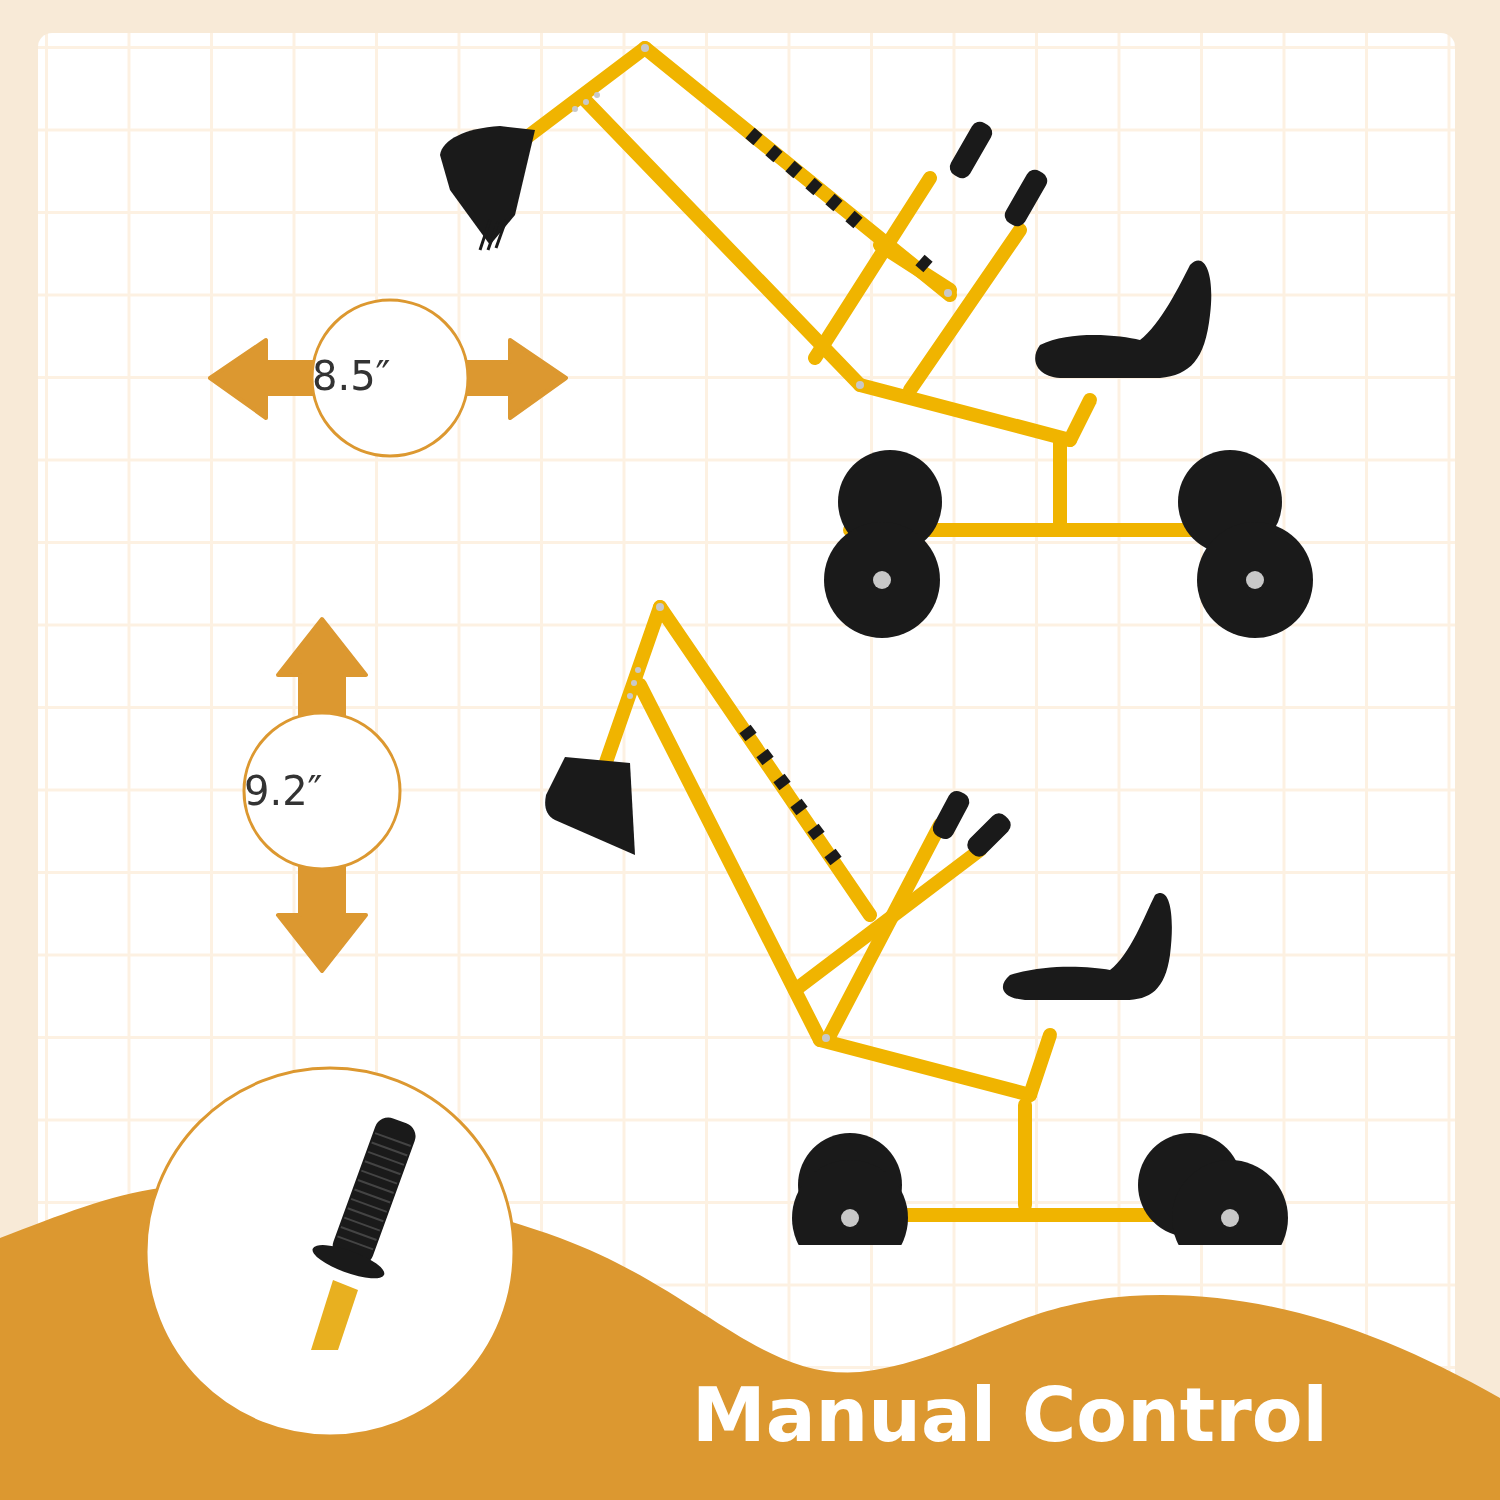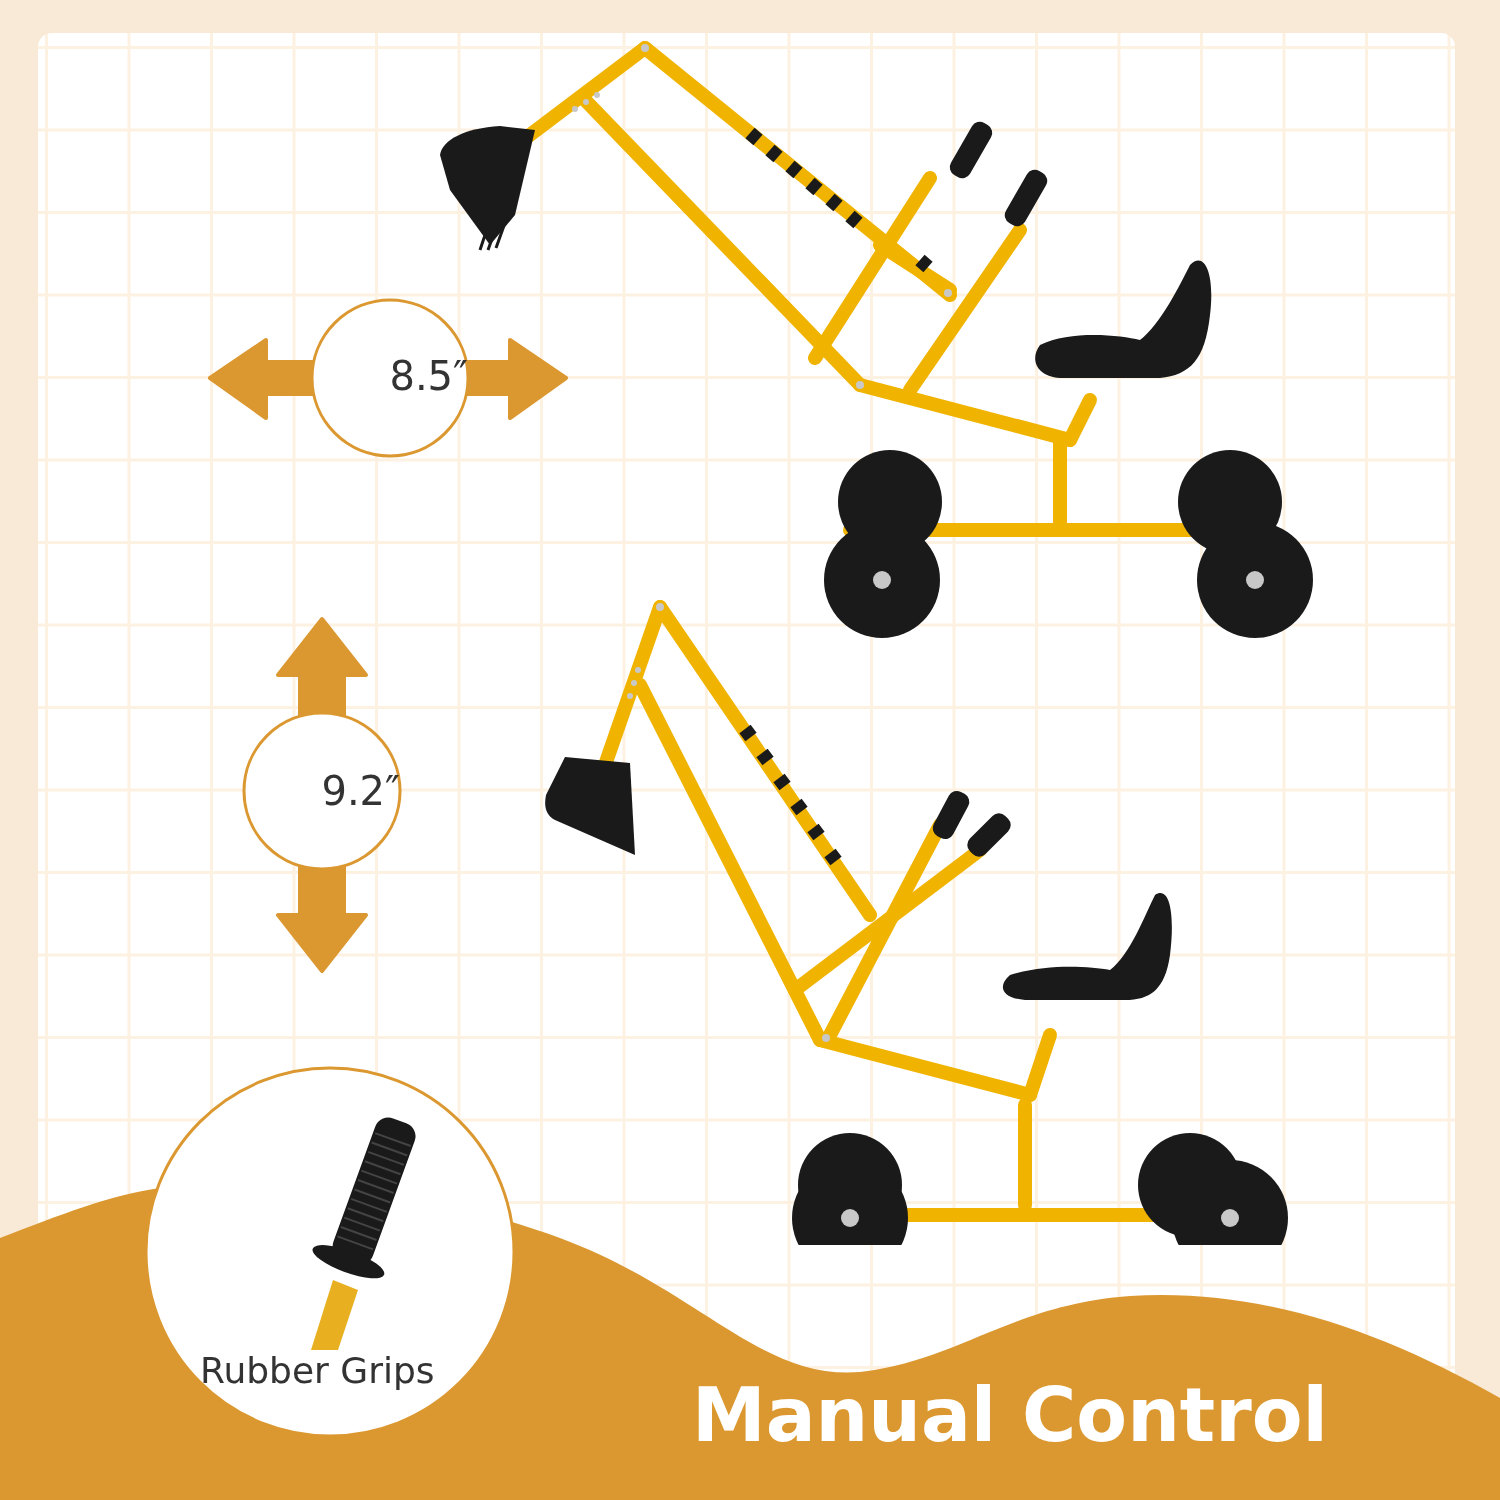--- a/index.html
+++ b/index.html
@@ -5,21 +5,21 @@
   html,body{margin:0;padding:0;}
   body{width:1500px;height:1500px;position:relative;overflow:hidden;background:#f8ead7;font-family:"DejaVu Sans","Liberation Sans",sans-serif;}
   .panel{position:absolute;left:38px;top:33px;width:1417px;height:1500px;background:#ffffff;border-radius:14px;overflow:hidden;
     background-image:
       linear-gradient(to right, #fdf1e2 3px, transparent 3px),
       linear-gradient(to bottom, #fdf1e2 3px, transparent 3px);
     background-size:82.5px 82.5px, 82.5px 82.5px;
     background-position:7px 0, 0 13px;}
   .abs{position:absolute;}
   svg{display:block;}
-  .dim-label{position:absolute;font-family:"DejaVu Sans","Liberation Sans",sans-serif;color:#333333;font-size:40px;text-align:right;line-height:1;}
+  .dim-label{position:absolute;font-family:"DejaVu Sans","Liberation Sans",sans-serif;color:#333333;font-size:40px;text-align:left;line-height:1;}
   .grip-label{position:absolute;font-family:"DejaVu Sans","Liberation Sans",sans-serif;color:#333333;font-size:36px;white-space:nowrap;}
   .headline{position:absolute;font-family:"DejaVu Sans","Liberation Sans",sans-serif;font-weight:bold;color:#ffffff;font-size:74px;white-space:nowrap;letter-spacing:0px;}
 </style>
 </head>
 <body>
 
 <div class="panel"></div>
 
 <svg class="abs" style="left:0;top:0;" width="1500" height="1500">
   <path d="M0,1238 C60,1215 110,1195 160,1188 C260,1175 400,1180 560,1238 C700,1290 760,1380 860,1372 C960,1360 1010,1305 1130,1296 C1260,1288 1380,1330 1500,1398 L1500,1500 L0,1500 Z" fill="#dc9830"></path>
@@ -160,16 +160,15 @@
         <line x1="207" y1="130" x2="245" y2="130"></line>
           <line x1="207" y1="140" x2="245" y2="140"></line>
           <line x1="207" y1="150" x2="245" y2="150"></line>
         <line x1="207" y1="160" x2="245" y2="160"></line>
           <line x1="207" y1="170" x2="245" y2="170"></line>
           <line x1="207" y1="180" x2="245" y2="180"></line>
       </g>
       <ellipse cx="226" cy="200" rx="38" ry="11" fill="#1a1a1a"></ellipse>
     </g>
   </svg>
-  <div class="grip-label" style="left:57px;top:285px;">Rubber Grips</div>
 </div>
 
 <div class="headline" style="left:692px;top:1372px;">Manual Control</div>
 
 </body></html>

